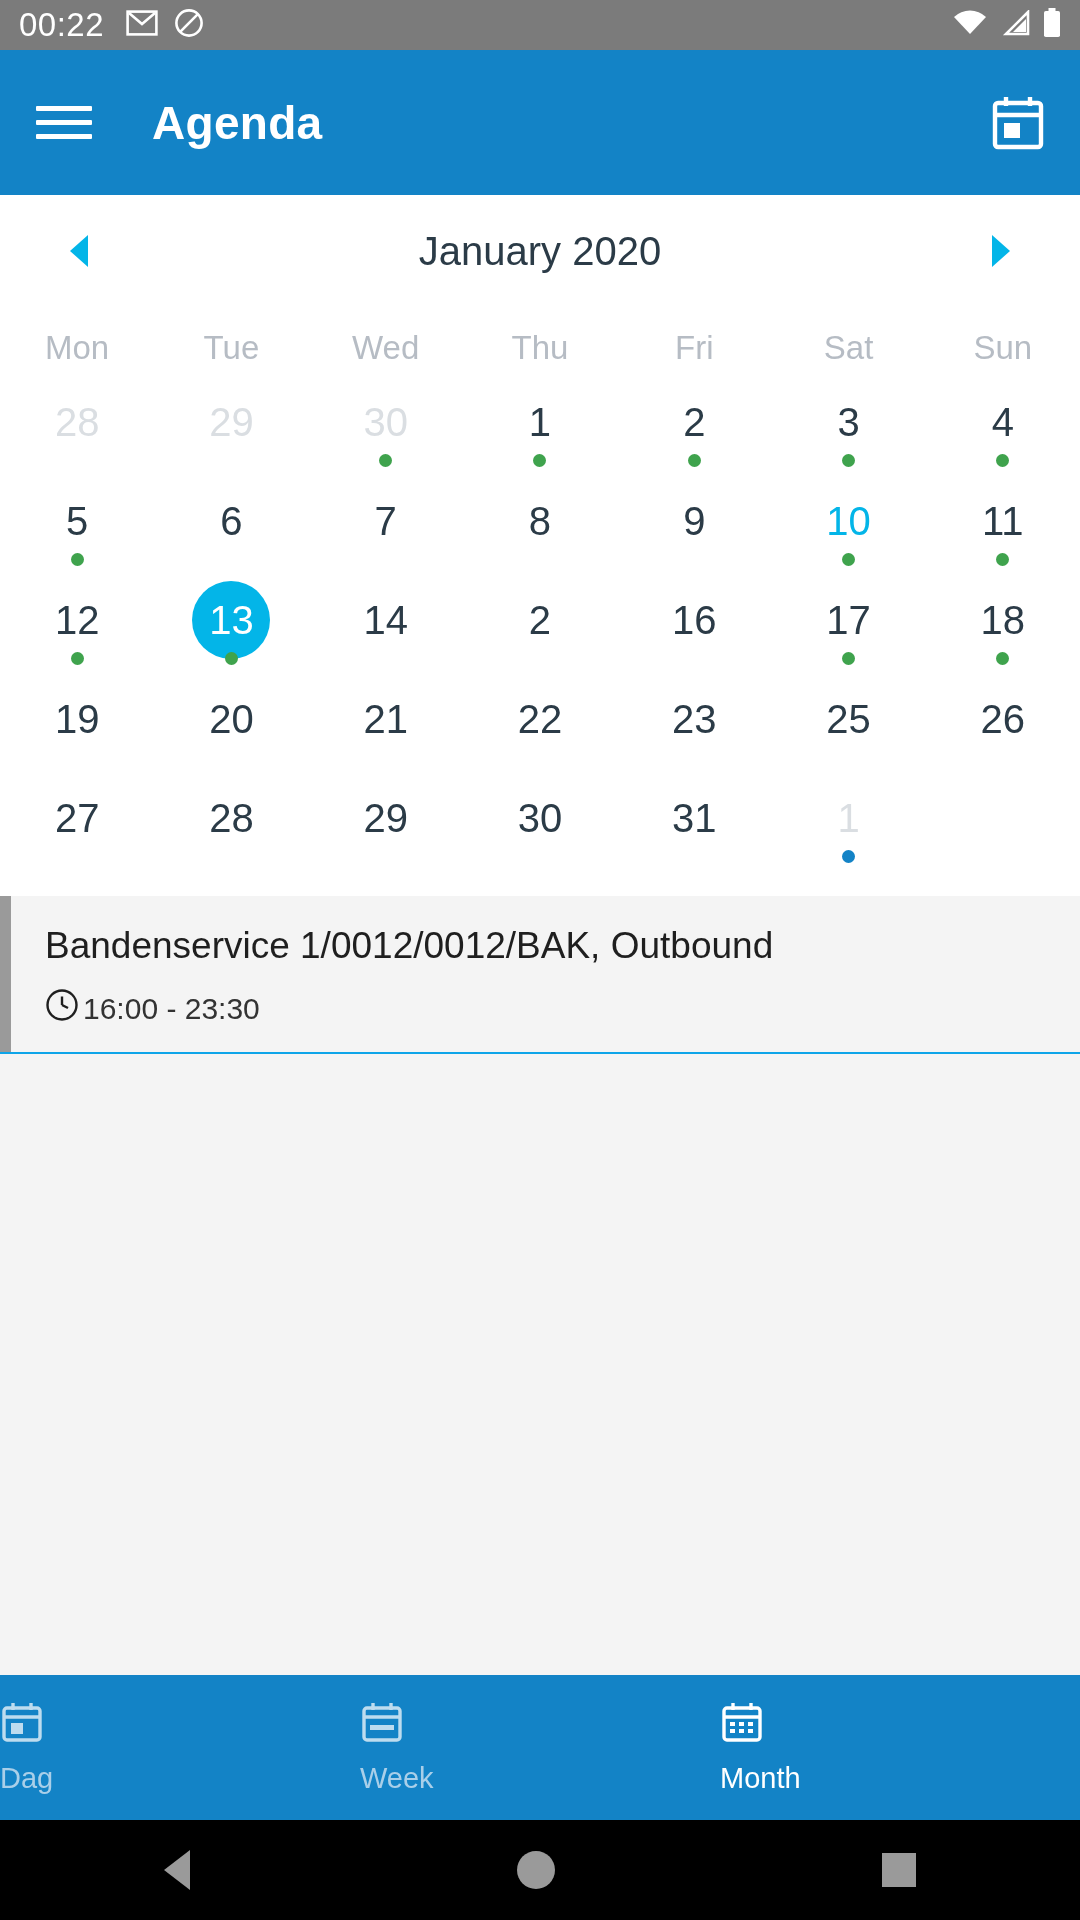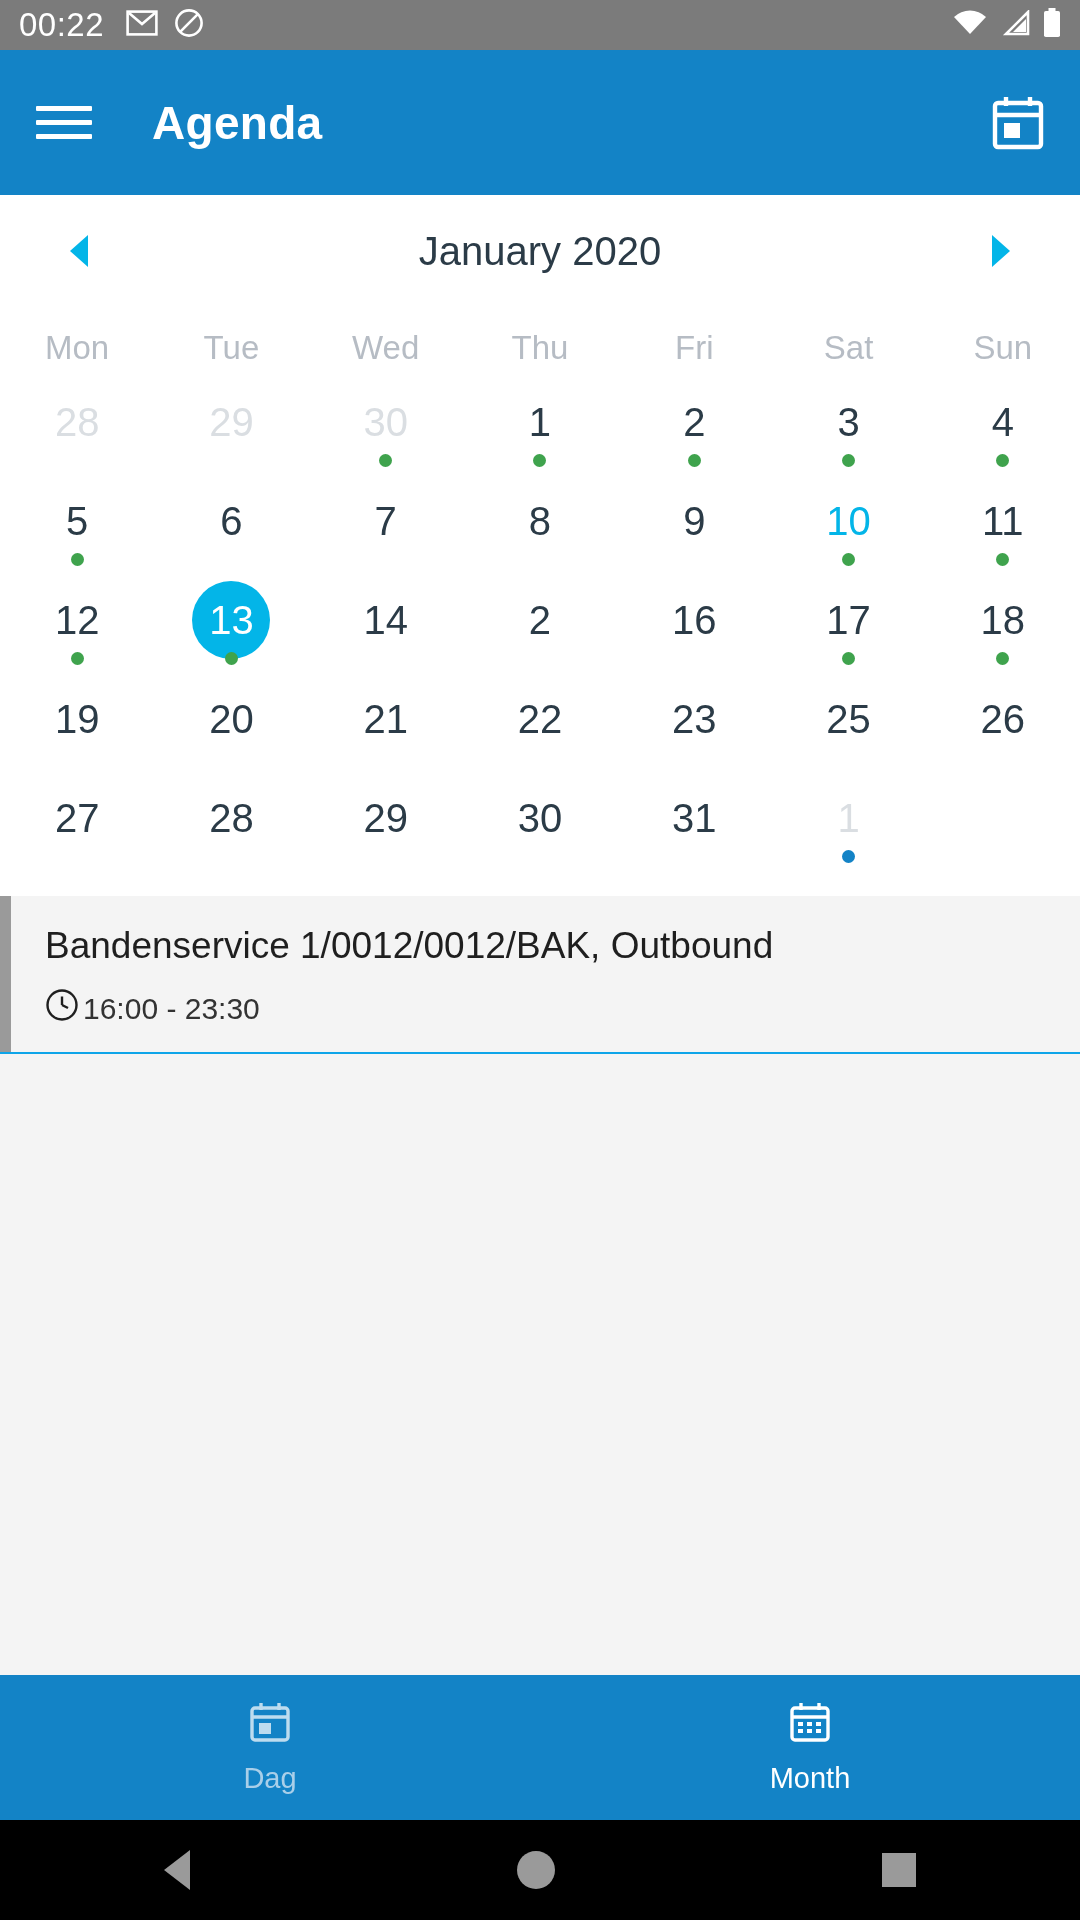--- a/index.html
+++ b/index.html
@@ -208,21 +208,21 @@
   
   #bottom-nav {
     height:145px;
     background:#1383c6;
     display:flex;
   }
   .bottom-nav-item {
     flex:1;
     display:flex;
     flex-direction:column;
-    align-items:center;
+    align-items:flex-start;
     justify-content:center;
     gap:14px;
     cursor:pointer;
   }
   .bottom-nav-label {
     font-size:29px;
     color:#a9cfe9;
   }
   .bottom-nav-item.active .bottom-nav-label { color:#ffffff; }
   .bottom-nav-item .nav-ico { opacity:0.72; }
@@ -496,20 +496,30 @@
     <div class="bottom-nav-item">
       <span class="nav-ico"><svg width="44" height="44" viewBox="0 0 44 44">
           <rect x="4" y="8" width="36" height="32" rx="3" fill="none" stroke="#ffffff" stroke-width="3.4"></rect>
           <line x1="4" y1="17" x2="40" y2="17" stroke="#ffffff" stroke-width="3.4"></line>
           <line x1="13" y1="3" x2="13" y2="10" stroke="#ffffff" stroke-width="3.4"></line>
           <line x1="31" y1="3" x2="31" y2="10" stroke="#ffffff" stroke-width="3.4"></line>
           <rect x="11" y="23" width="12" height="11" fill="#ffffff"></rect>
         </svg></span>
       <span class="bottom-nav-label">Dag</span>
     </div>
+    <div class="bottom-nav-item">
+      <span class="nav-ico"><svg width="44" height="44" viewBox="0 0 44 44">
+          <rect x="4" y="8" width="36" height="32" rx="3" fill="none" stroke="#ffffff" stroke-width="3.4"></rect>
+          <line x1="4" y1="17" x2="40" y2="17" stroke="#ffffff" stroke-width="3.4"></line>
+          <line x1="13" y1="3" x2="13" y2="10" stroke="#ffffff" stroke-width="3.4"></line>
+          <line x1="31" y1="3" x2="31" y2="10" stroke="#ffffff" stroke-width="3.4"></line>
+          <rect x="10" y="25" width="24" height="5" fill="#ffffff"></rect>
+        </svg></span>
+      <span class="bottom-nav-label">Week</span>
+    </div>
     <div class="bottom-nav-item active">
       <span class="nav-ico"><svg width="44" height="44" viewBox="0 0 44 44">
           <rect x="4" y="8" width="36" height="32" rx="3" fill="none" stroke="#ffffff" stroke-width="3.4"></rect>
           <line x1="4" y1="17" x2="40" y2="17" stroke="#ffffff" stroke-width="3.4"></line>
           <line x1="13" y1="3" x2="13" y2="10" stroke="#ffffff" stroke-width="3.4"></line>
           <line x1="31" y1="3" x2="31" y2="10" stroke="#ffffff" stroke-width="3.4"></line>
           <g fill="#ffffff">
             <rect x="10" y="22" width="5" height="4"></rect>
             <rect x="19" y="22" width="5" height="4"></rect>
             <rect x="28" y="22" width="5" height="4"></rect>

